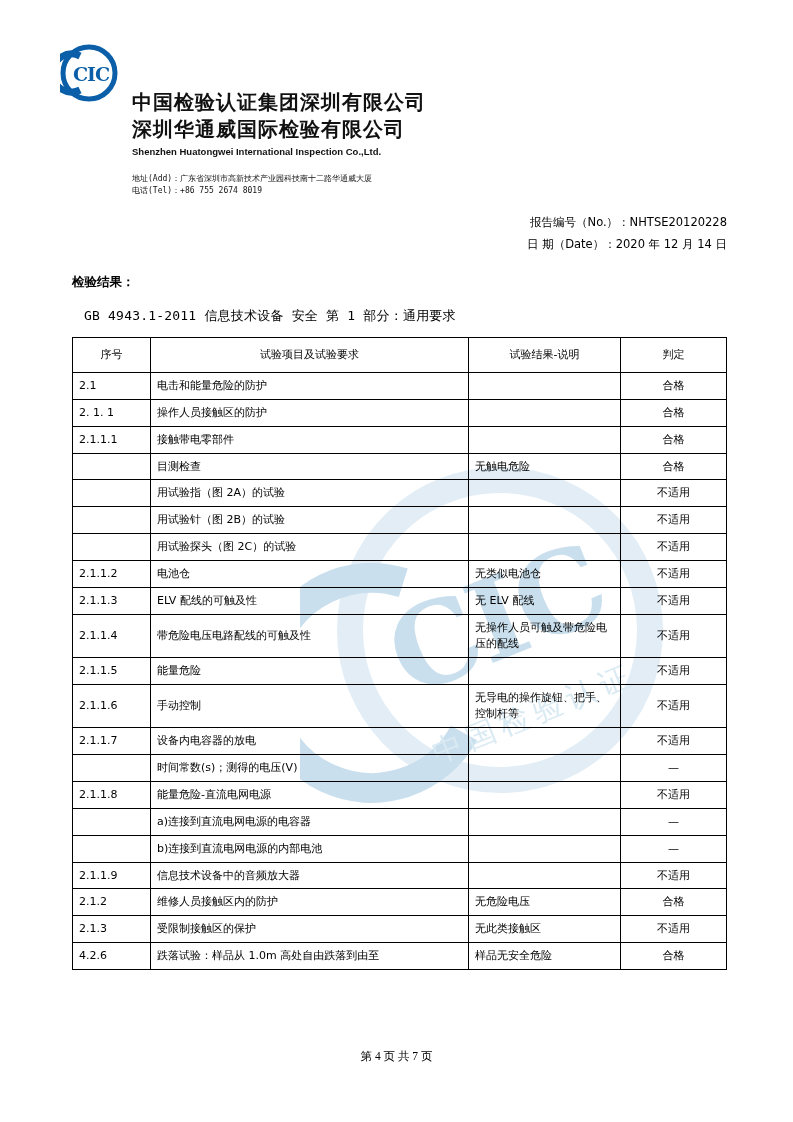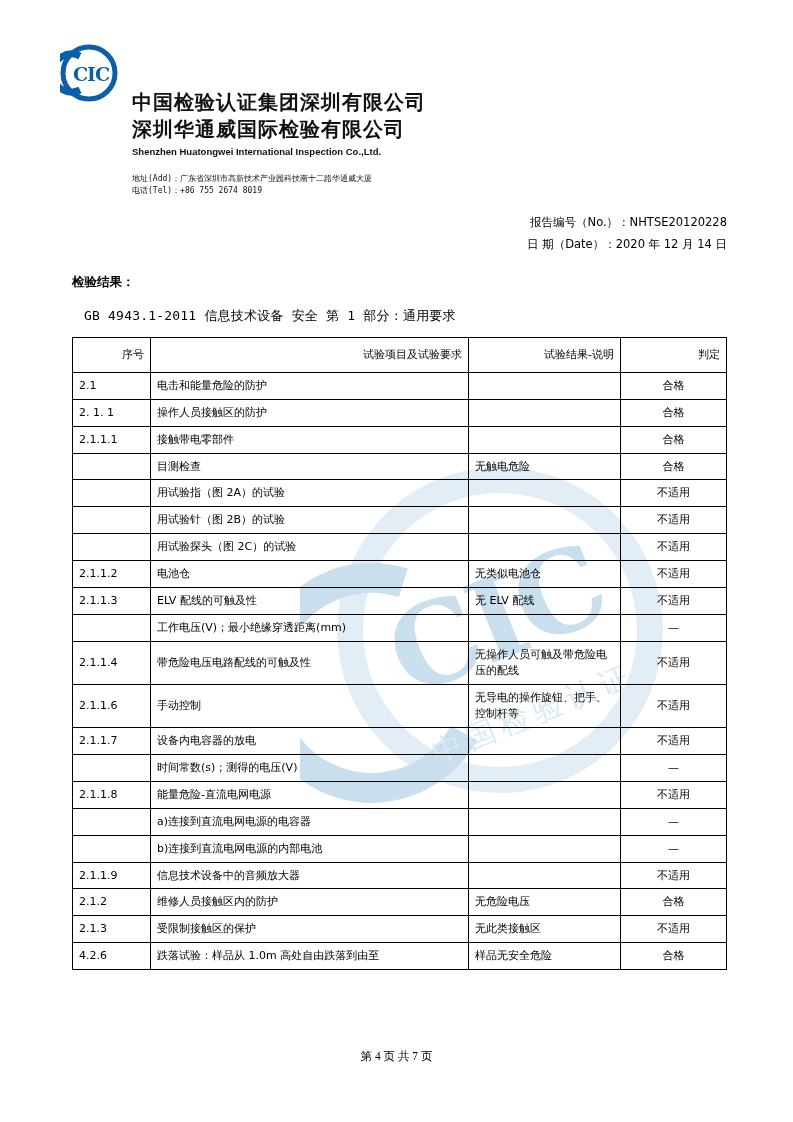--- a/index.html
+++ b/index.html
@@ -123,21 +123,21 @@
   table.results th, table.results td {
     border: 1px solid #000;
     font-family: "DejaVu Sans", sans-serif;
     font-size: 11px;
     padding: 5px 6px;
     vertical-align: middle;
     line-height: 1.45;
     background: transparent;
   }
   table.results th {
-    text-align: right;
+    text-align: center;
     font-weight: normal;
     height: 24px;
   }
   col.c-no    { width: 78px; }
   col.c-item  { width: 318px; }
   col.c-res   { width: 152px; }
   col.c-judge { width: 106px; }
 
   td.c-no    { text-align: left; padding-left: 8px; }
   td.c-item  { text-align: left; padding-left: 10px; }
@@ -262,32 +262,32 @@
           <td class="c-res">无类似电池仓</td>
           <td class="c-judge">不适用</td>
         </tr>
         <tr>
           <td class="c-no">2.1.1.3</td>
           <td class="c-item">ELV 配线的可触及性</td>
           <td class="c-res">无 ELV 配线</td>
           <td class="c-judge">不适用</td>
         </tr>
         <tr>
-          <td class="c-no"></td>
-          <td class="c-item">工作电压(V)；最小绝缘穿透距离(mm)</td>
-          <td class="c-res"></td>
-          <td class="c-judge dash">—</td>
-        </tr>
-        <tr>
           <td class="c-no">2.1.1.4</td>
           <td class="c-item">带危险电压电路配线的可触及性</td>
           <td class="c-res">无操作人员可触及带危险电压的配线</td>
           <td class="c-judge">不适用</td>
         </tr>
         <tr>
+          <td class="c-no">2.1.1.5</td>
+          <td class="c-item">能量危险</td>
+          <td class="c-res"></td>
+          <td class="c-judge">不适用</td>
+        </tr>
+        <tr>
           <td class="c-no">2.1.1.6</td>
           <td class="c-item">手动控制</td>
           <td class="c-res">无导电的操作旋钮、把手、控制杆等</td>
           <td class="c-judge">不适用</td>
         </tr>
         <tr>
           <td class="c-no">2.1.1.7</td>
           <td class="c-item">设备内电容器的放电</td>
           <td class="c-res"></td>
           <td class="c-judge">不适用</td>

